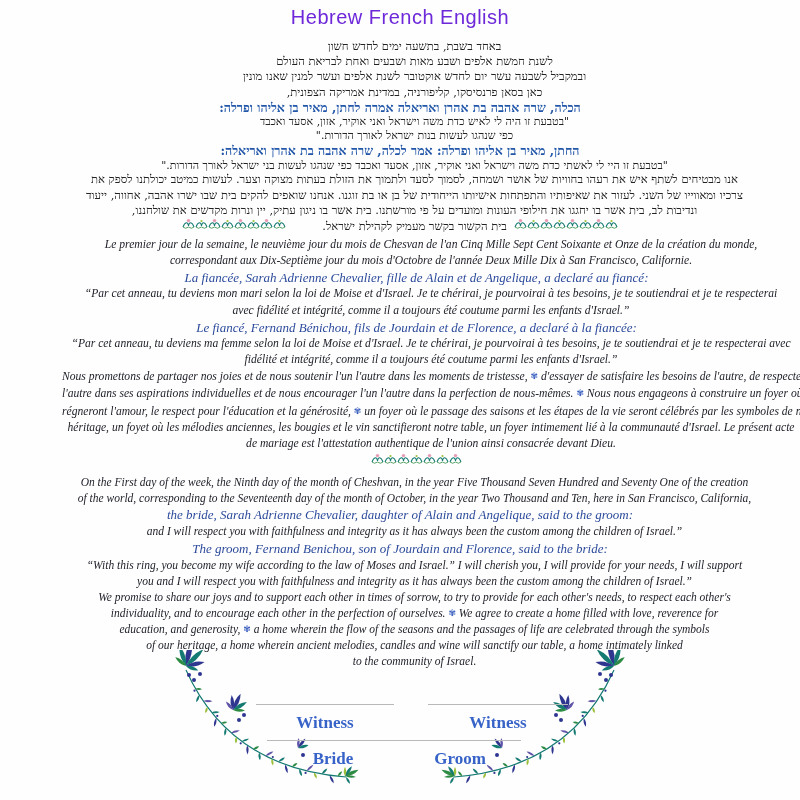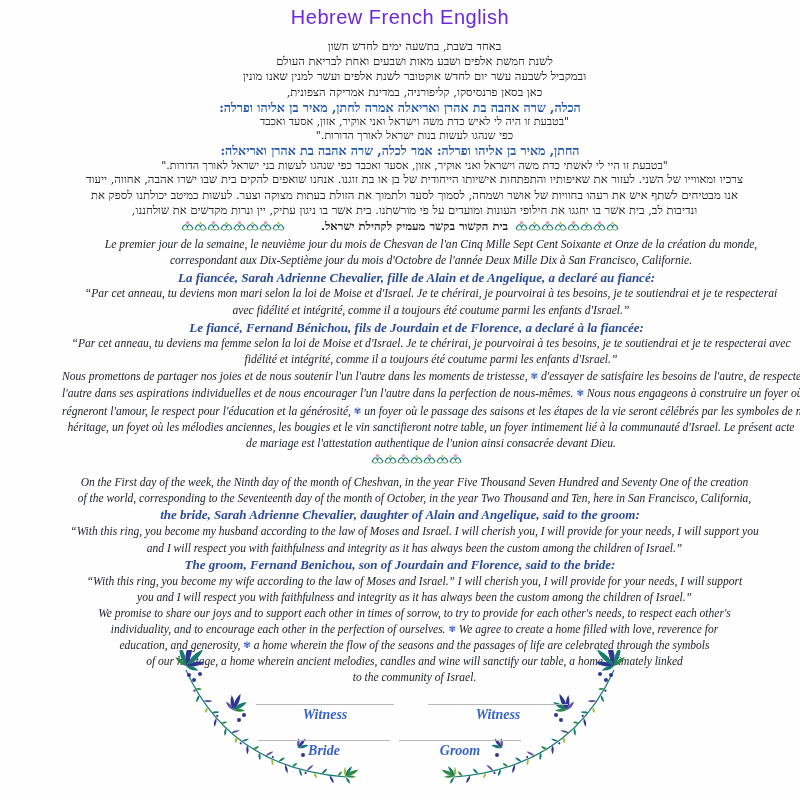--- a/index.html
+++ b/index.html
@@ -5,34 +5,34 @@
   html,body{margin:0;padding:0;background:#ffffff;}
   .page{position:relative;width:800px;height:800px;background:#fefefe;overflow:hidden;
         font-family:"Liberation Serif", serif;color:#1a1a1a;}
   .title{margin:6px 0 10px 0;text-align:center;font-family:"Liberation Sans", sans-serif;
          font-weight:400;font-size:20px;letter-spacing:0.5px;color:#6d28d9;}
   section{text-align:center;}
   
   .hebrew{font-family:"DejaVu Serif", serif;font-size:11.5px;line-height:15.2px;color:#222;}
   .hebrew .h-heading{color:#2156a8;font-weight:bold;font-size:12.5px;line-height:15.6px;}
   .hebrew .h-quote div{font-size:11px;line-height:13.8px;}
-  .community-row{display:flex;justify-content:center;align-items:center;gap:7px;line-height:16px;font-weight:bold;}
+  .community-row{display:flex;justify-content:center;align-items:flex-start;gap:7px;line-height:16px;}
   
   .french,.english{font-style:italic;color:#21232b;}
   .french{font-size:11.6px;line-height:16.2px;margin-top:3px;padding-left:33px;}
   .english{font-size:11.5px;line-height:16.1px;margin-top:9px;}
   .french .line,.english .line,.hebrew .line{white-space:nowrap;margin-left:29px;}
-  .f-heading{color:#2b4a9b;font-weight:bold;font-size:13px;line-height:17px;white-space:nowrap;}
+  .f-heading{color:#2b4a9b;font-weight:normal;font-size:13px;line-height:17px;white-space:nowrap;}
   .orn{color:#3a5fbf;font-style:normal;font-size:9px;vertical-align:1px;}
   .divider-row{display:flex;justify-content:center;margin-top:1px;}
   
   .sig{position:absolute;text-align:center;}
   .sig-line{border-top:1px solid #b9b9b9;height:0;}
-  .sig-label{margin-top:2px;font-family:"Liberation Serif", serif;font-style:italic;font-weight:bold;
-             font-size:14px;color:#3763c8;}
+  .sig-label{margin-top:8px;font-family:"Liberation Serif", serif;font-weight:bold;
+             font-size:17px;color:#3763c8;}
   .sig-label.rabbi{color:#2c3a92;}
   #garland{position:absolute;left:0;top:650px;width:800px;height:150px;pointer-events:none;}
   svg.motif{display:inline-block;}
 </style>
 </head>
 <body>
 
 <div class="page">
 
   <h1 class="title">Hebrew French English</h1>
@@ -47,22 +47,22 @@
     <div class="h-heading">הכלה, שרה אהבה בת אהרן ואריאלה אמרה לחתן, מאיר בן אליהו ופרלה:</div>
     <div class="h-quote">
         <div class="line">"בטבעת זו היה לי לאיש כדת משה וישראל ואני אוקיר, אזון, אסעד ואכבד</div>
         <div class="line">כפי שנהגו לעשות בנות ישראל לאורך הדורות."</div>
       </div>
     <div class="h-heading">החתן, מאיר בן אליהו ופרלה: אמר לכלה, שרה אהבה בת אהרן ואריאלה:</div>
     <div class="h-quote">
         <div class="line">"בטבעת זו היי לי לאשתי כדת משה וישראל ואני אוקיר, אזון, אסעד ואכבד כפי שנהגו לעשות בני ישראל לאורך הדורות."</div>
       </div>
     <div>
+        <div class="line">אנו מבטיחים לשתף איש את רעהו בחוויות של אושר ושמחה, לסמוך לסעד ולתמוך את הזולת בעתות מצוקה וצער. לעשות כמיטב יכולתנו לספק את</div>
         <div class="line">צרכיו ומאווייו של השני. לעזור את שאיפותיו והתפתחות אישיותו הייחודית של בן או בת זוגנו. אנחנו שואפים להקים בית שבו ישרו אהבה, אחווה, ייעוד</div>
-        <div class="line">אנו מבטיחים לשתף איש את רעהו בחוויות של אושר ושמחה, לסמוך לסעד ולתמוך את הזולת בעתות מצוקה וצער. לעשות כמיטב יכולתנו לספק את</div>
         <div class="line">ונדיבות לב, בית אשר בו יחגגו את חילופי העונות ומועדים על פי מורשתנו. בית אשר בו ניגון עתיק, יין ונרות מקדשים את שולחננו,</div>
       </div>
     <div class="community-row">
       <svg class="motif" viewBox="0 0 104 12" width="104" height="12">
           <path d="M1,9 C3,3.5 6,3.5 6.5,8 C7,3.5 10,3.5 12,9" fill="none" stroke="#147a72" stroke-width="1.1"></path>
           <path d="M1,9 q2.5,2.5 5.5,0 q3,2.5 5.5,0" fill="none" stroke="#2e8b44" stroke-width="0.8"></path>
           <circle cx="6.5" cy="2.6" r="1.7" fill="#e89bb4"></circle>
           <path d="M14,9 C16,3.5 19,3.5 19.5,8 C20,3.5 23,3.5 25,9" fill="none" stroke="#147a72" stroke-width="1.1"></path>
           <path d="M14,9 q2.5,2.5 5.5,0 q3,2.5 5.5,0" fill="none" stroke="#2e8b44" stroke-width="0.8"></path>
           <circle cx="19.5" cy="3" r="1.1" fill="#9cbf3b"></circle>
@@ -164,21 +164,20 @@
     </div>
   </section>
 
   <section class="english">
     <div>
         <div class="line">On the First day of the week, the Ninth day of the month of Cheshvan, in the year Five Thousand Seven Hundred and Seventy One of the creation</div>
         <div class="line">of the world, corresponding to the Seventeenth day of the month of October, in the year Two Thousand and Ten, here in San Francisco, California,</div>
       </div>
     <div class="f-heading">the bride, Sarah Adrienne Chevalier, daughter of Alain and Angelique, said to the groom:</div>
     <div>
-        <div class="line">“With this ring, you become my husband according to the law of Moses and Israel. I will cherish you, I will provide for your needs, I will support you</div>
         <div class="line">and I will respect you with faithfulness and integrity as it has always been the custom among the children of Israel.”</div>
       </div>
     <div class="f-heading">The groom, Fernand Benichou, son of Jourdain and Florence, said to the bride:</div>
     <div>
         <div class="line">“With this ring, you become my wife according to the law of Moses and Israel.” I will cherish you, I will provide for your needs, I will support</div>
         <div class="line">you and I will respect you with faithfulness and integrity as it has always been the custom among the children of Israel.”</div>
       </div>
     <div>
         <div class="line">We promise to share our joys and to support each other in times of sorrow, to try to provide for each other's needs, to respect each other's</div>
         <div class="line">individuality, and to encourage each other in the perfection of ourselves. <span class="orn">✾</span> We agree to create a home filled with love, reverence for</div>
@@ -310,21 +309,21 @@
   </svg>
 
   <div class="sig" style="left:256px;top:704px;width:138px">
     <div class="sig-line"></div>
     <div class="sig-label">Witness</div>
   </div>
   <div class="sig" style="left:428px;top:704px;width:140px">
     <div class="sig-line"></div>
     <div class="sig-label">Witness</div>
   </div>
-  <div class="sig" style="left:258px;top:740px;width:132px">
+  <div class="sig" style="left:267px;top:740px;width:132px">
     <div class="sig-line"></div>
     <div class="sig-label">Bride</div>
   </div>
   <div class="sig" style="left:399px;top:740px;width:122px">
     <div class="sig-line"></div>
     <div class="sig-label">Groom</div>
   </div>
   <div class="sig" style="left:342px;top:817px;width:110px">
     <div class="sig-line"></div>
     <div class="sig-label rabbi">Rabbi</div>

